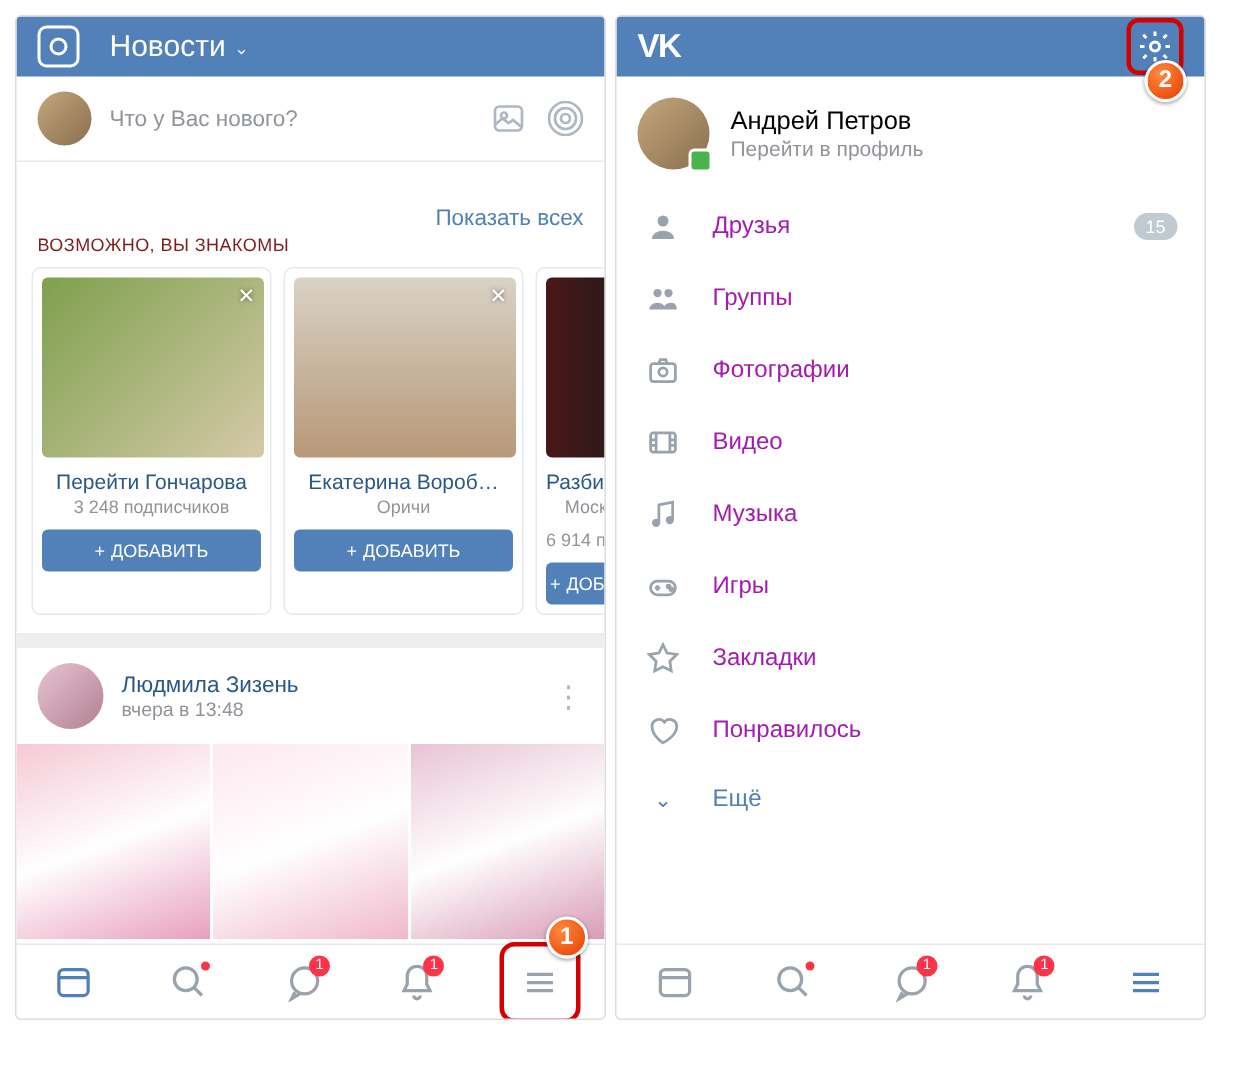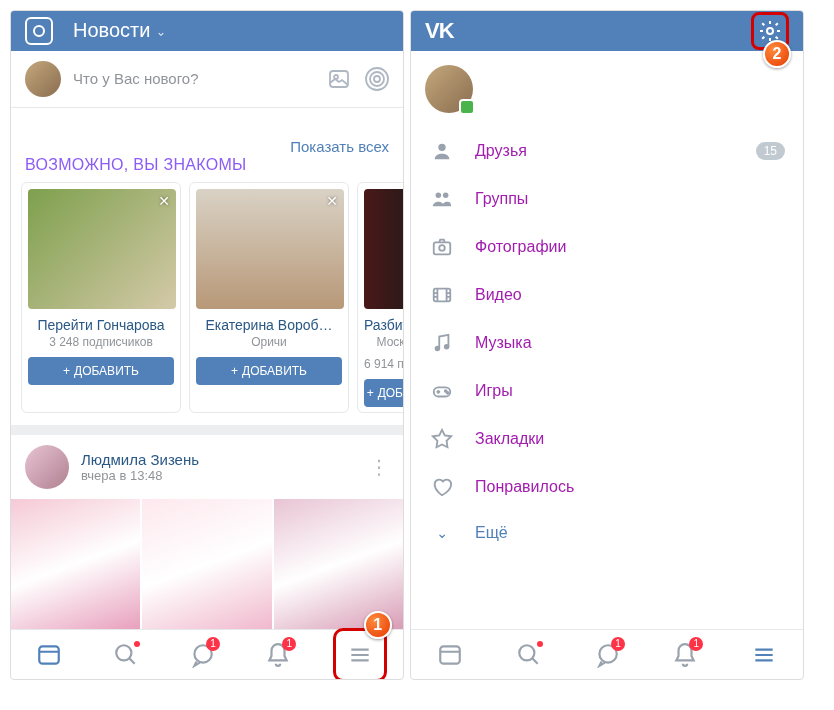--- a/index.html
+++ b/index.html
@@ -13,21 +13,21 @@
     .vk-logo { font-size: 22px; font-weight: 700; letter-spacing: -1px; }
     .gear-wrap { margin-left: auto; position: relative; }
     .gear-highlight { border: 3px solid #d40000; border-radius: 8px; padding: 2px; }
     .gear { width: 28px; height: 28px; display: flex; align-items: center; justify-content: center; }
     .composer { display: flex; align-items: center; padding: 10px 14px; border-bottom: 1px solid #e7e8ec; gap: 12px; }
     .avatar-sm { width: 36px; height: 36px; border-radius: 50%; background: linear-gradient(135deg,#c4a87c,#8a6d4f); flex-shrink: 0; }
     .composer-input { flex: 1; color: #909499; font-size: 15px; }
     .composer-icons { display: flex; gap: 14px; color: #aeb7c2; }
     .ic { width: 24px; height: 24px; display: flex; align-items: center; justify-content: center; }
     .suggest-head { display: flex; justify-content: space-between; align-items: center; padding: 12px 14px 8px; }
-    .suggest-head .lbl { color: #8b5cf6; font-size: 16px; text-transform: uppercase; letter-spacing: 0.3px; margin-top: 36px; }
+    .suggest-head .lbl { color: #7f1d1d; font-size: 12px; text-transform: uppercase; letter-spacing: 0.3px; margin-top: 36px; }
     .suggest-head .show-all { color: #5181b8; font-size: 15px; }
     .cards { display: flex; gap: 8px; padding: 0 10px 12px; overflow: hidden; }
     .card { width: 160px; border: 1px solid #e7e8ec; border-radius: 6px; text-align: center; padding: 6px; flex-shrink: 0; position: relative; }
     .card-img { width: 148px; height: 120px; border-radius: 4px; margin-bottom: 8px; }
     .card .close-x { position: absolute; top: 10px; right: 10px; color: #fff; font-size: 14px; text-shadow: 0 0 3px rgba(0,0,0,0.5); }
     .img1 { background: linear-gradient(135deg,#7ea04d,#d4c9a8); }
     .img2 { background: linear-gradient(180deg,#d9d2c5,#b89878); }
     .img3 { background: linear-gradient(90deg,#4a1818,#1a1a1a); }
     .card-name { font-size: 14px; color: #2a5885; margin-bottom: 2px; white-space: nowrap; overflow: hidden; text-overflow: ellipsis; }
     .card-sub { font-size: 12px; color: #909499; margin-bottom: 8px; white-space: nowrap; overflow: hidden; text-overflow: ellipsis; }
@@ -206,20 +206,24 @@
         </div>
         <div class="callout callout-2">2</div>
       </div>
     </div>
   </div>
 
   <div class="profile-block">
     <div class="profile-av">
       <div class="online-badge"></div>
     </div>
+    <div>
+      <div class="profile-name">Андрей Петров</div>
+      <div class="profile-sub">Перейти в профиль</div>
+    </div>
   </div>
 
   <div class="menu-list">
     <div class="menu-item">
       <div class="menu-ic">
           <svg width="22" height="22" viewBox="0 0 24 24" fill="#99a2ad">
             <circle cx="12" cy="8" r="4"></circle>
             <path d="M4 21c0-4 4-6 8-6s8 2 8 6"></path>
           </svg>
         </div>

